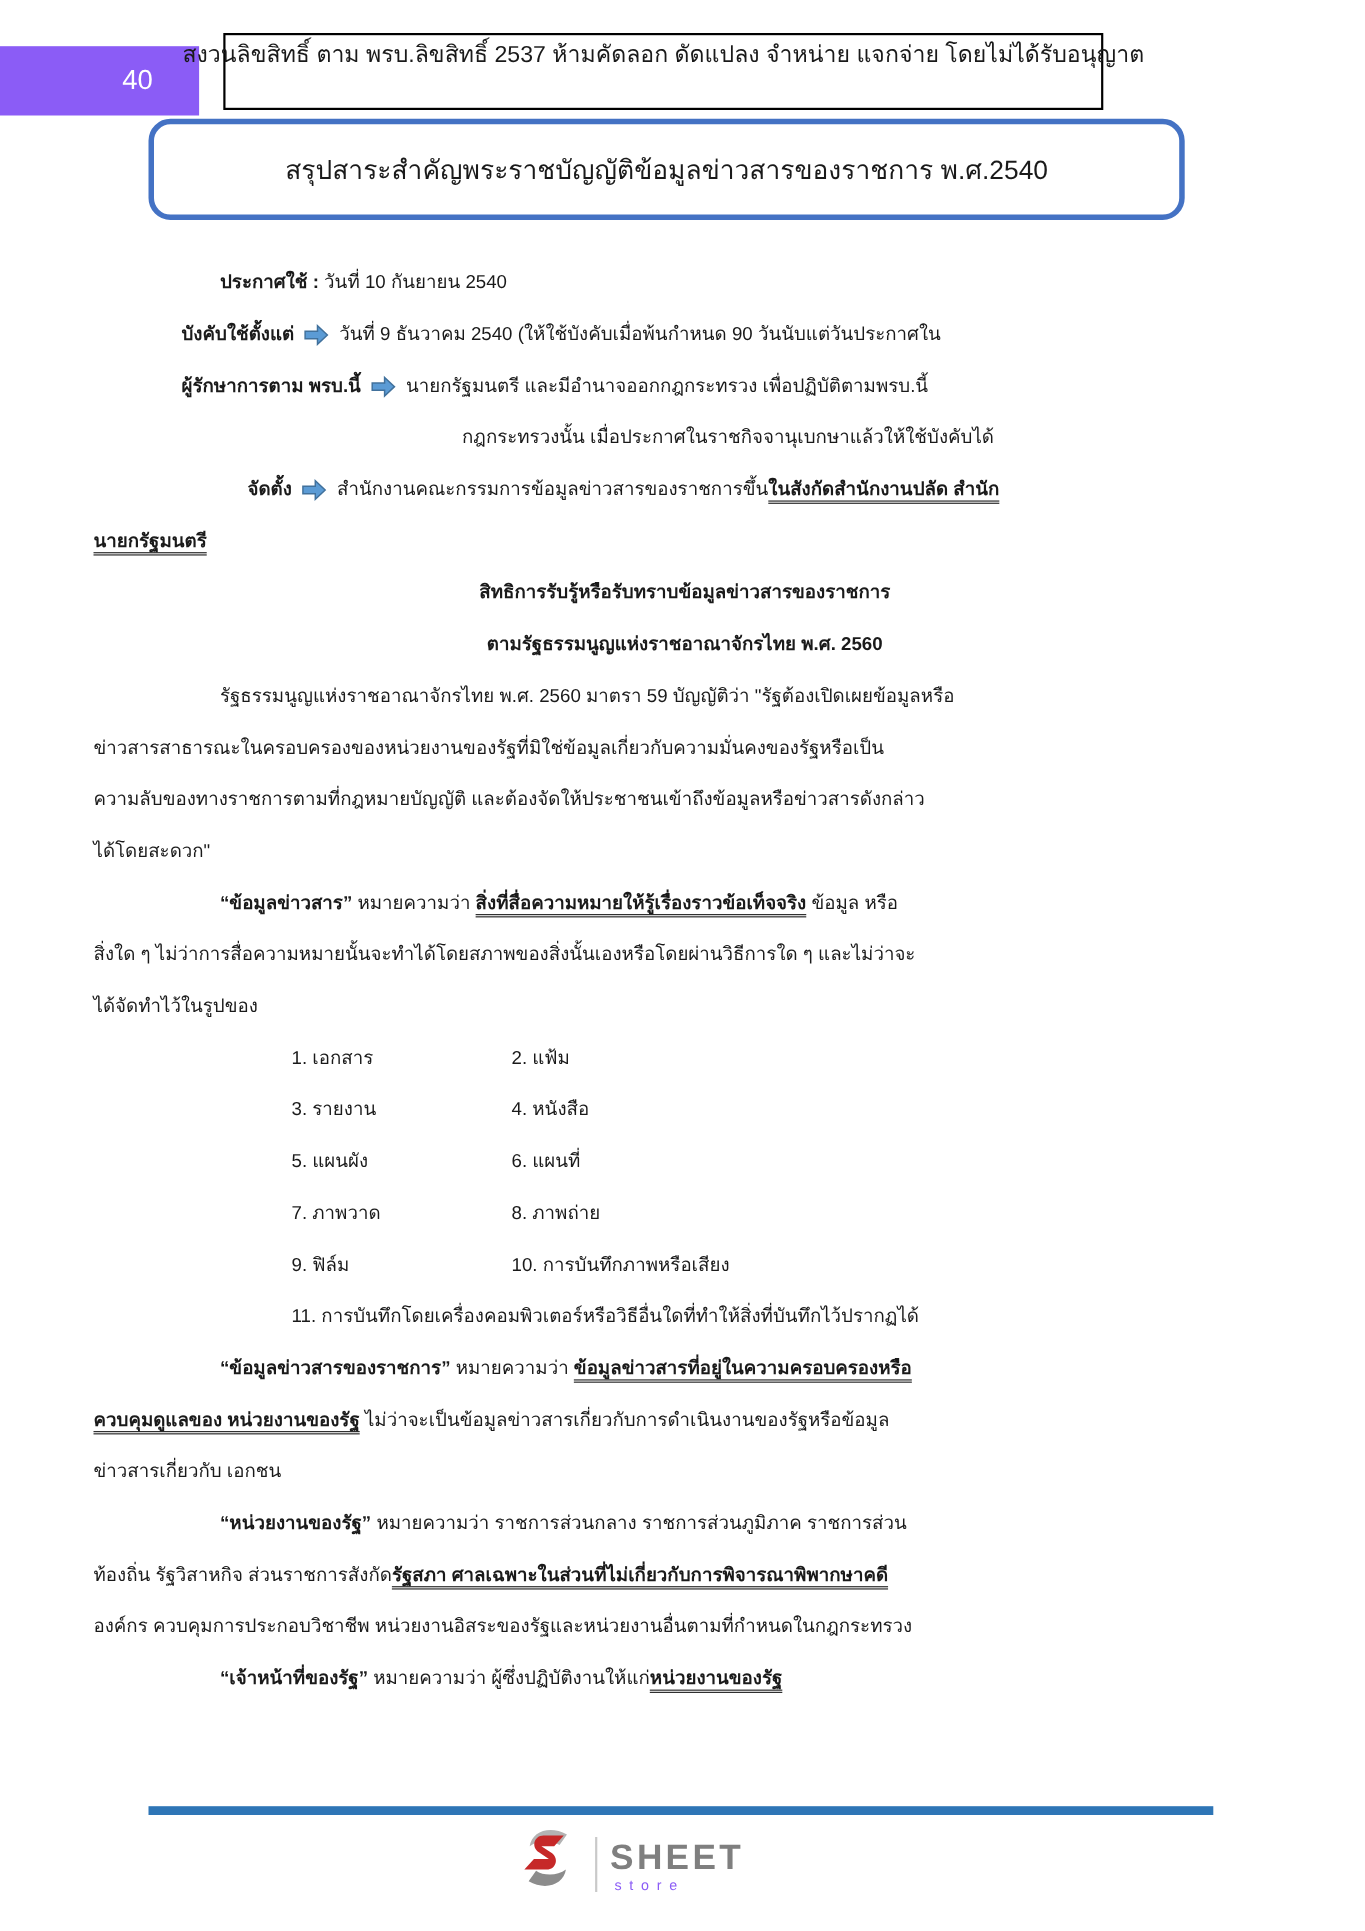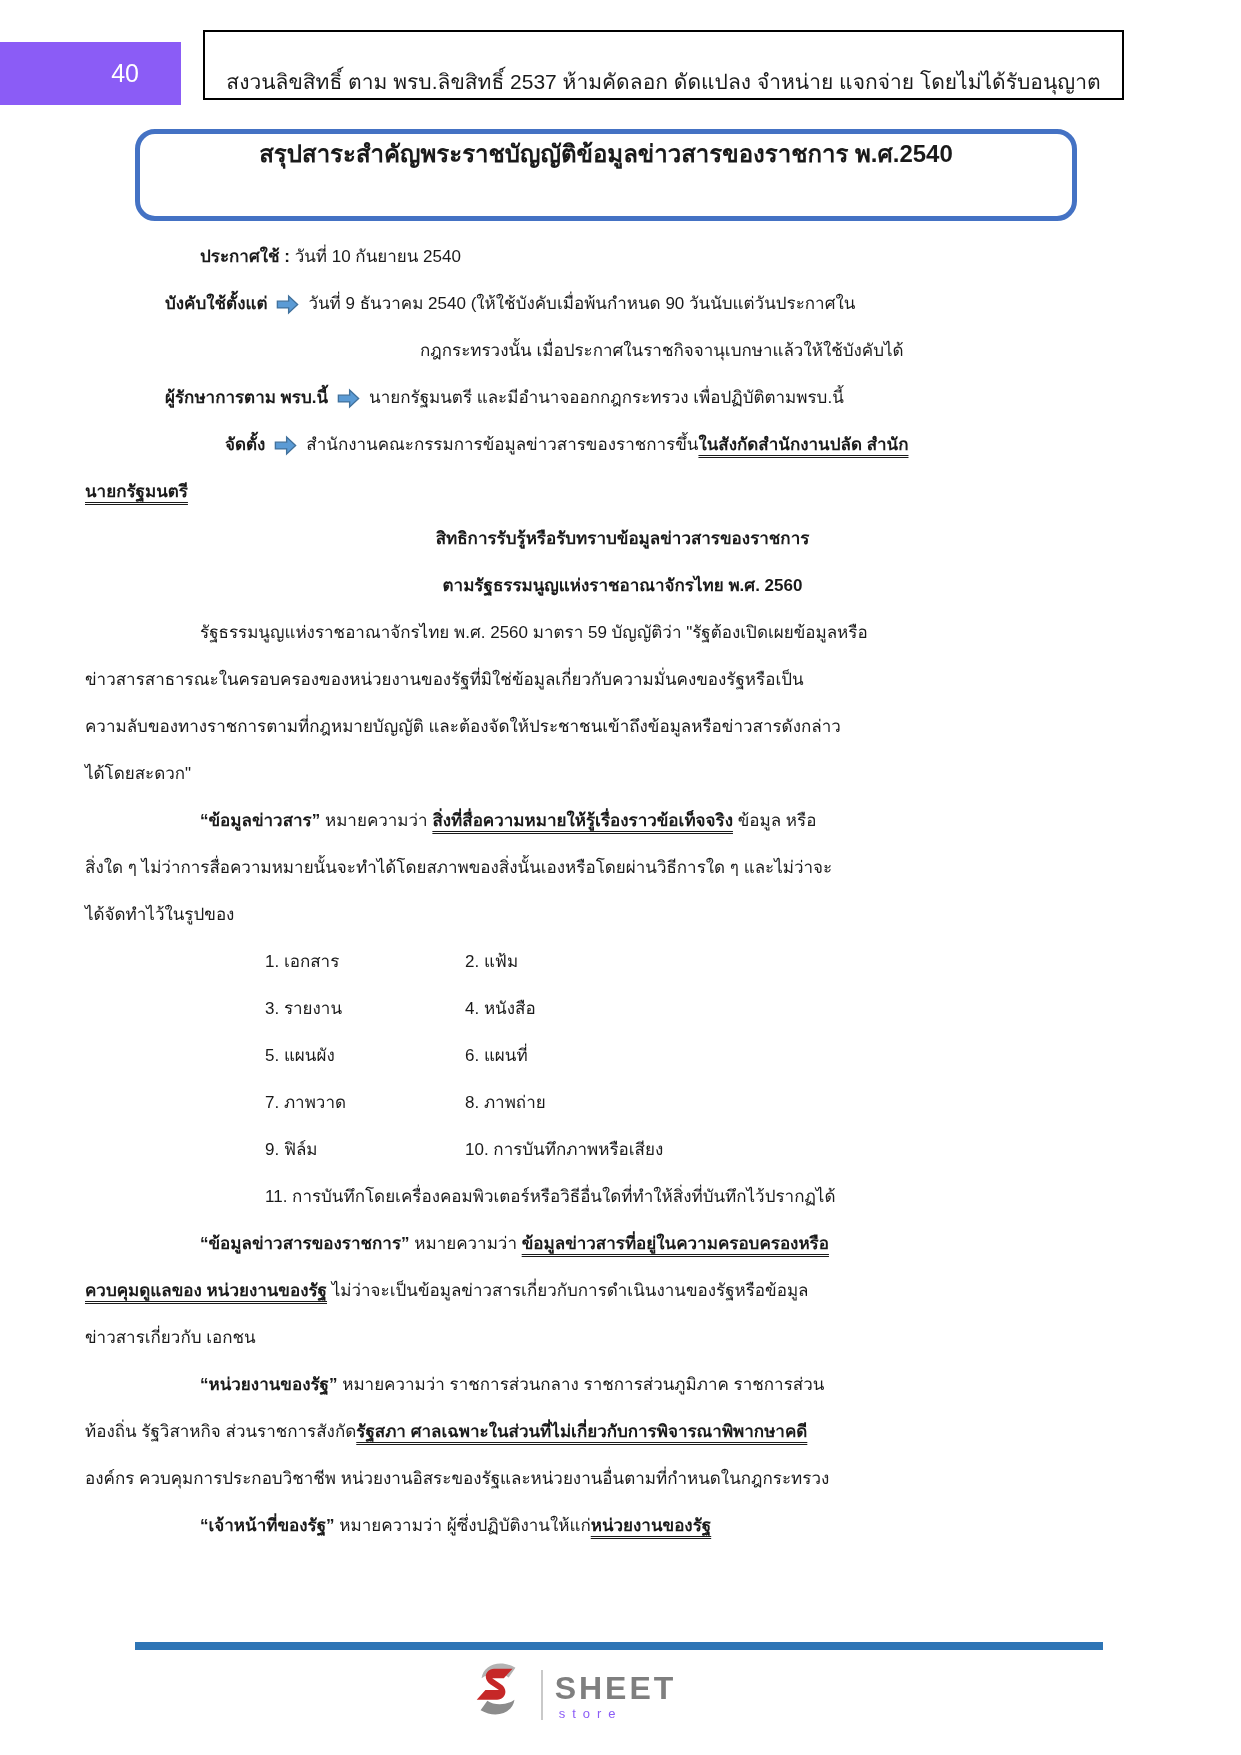--- a/index.html
+++ b/index.html
@@ -7,30 +7,30 @@
     position:relative;width:1241px;height:1755px;background:#ffffff;
     font-family:"Liberation Sans","DejaVu Sans",sans-serif;color:#1a1a1a;overflow:hidden;
   }
   
   .pagenum-box{
     position:absolute;left:0;top:42px;width:181px;height:63px;background:#8b5cf6;
     display:flex;align-items:center;justify-content:flex-end;padding-right:42px;box-sizing:border-box;
     color:#fff;font-size:25px;
   }
   .copyright-box{
-    position:absolute;left:203px;top:30px;width:921px;height:70px;border:2px solid #000;
-    display:flex;align-items:flex-end;justify-content:center;box-sizing:border-box;
+    position:absolute;left:203px;top:30px;width:800px;height:70px;border:2px solid #000;
+    display:flex;align-items:flex-start;justify-content:center;box-sizing:border-box;
     font-size:21px;white-space:nowrap;
   }
   
   .title-box{
-    position:absolute;left:135px;top:129px;width:942px;height:92px;box-sizing:border-box;
+    position:absolute;left:135px;top:108px;width:942px;height:92px;box-sizing:border-box;
     border:5px solid #4472C4;border-radius:20px;
-    display:flex;align-items:flex-start;justify-content:center;
-    font-size:24px;font-weight:bold;
+    display:flex;align-items:center;justify-content:center;
+    font-size:24px;font-weight:normal;
   }
   
   .body{position:absolute;left:85px;top:233px;width:1075px;}
   .line{height:47px;line-height:47px;font-size:17px;white-space:nowrap;}
   .line.center{text-align:center;}
   .b{font-weight:bold;}
   .u{text-decoration:underline double;text-decoration-thickness:1px;text-underline-offset:5px;}
   .arrow{display:inline-block;vertical-align:middle;margin:0 7px;line-height:0;}
   .col1{display:inline-block;width:200px;}
   
@@ -56,24 +56,24 @@
 
   <div class="title-box">
     <span>สรุปสาระสำคัญพระราชบัญญัติข้อมูลข่าวสารของราชการ พ.ศ.2540</span>
   </div>
 
   <div class="body" id="doc-body">
       <div class="line" style="padding-left: 115px;"><span class="b ">ประกาศใช้  :  </span><span class="">วันที่ 10 กันยายน 2540</span></div>
       <div class="line" style="padding-left: 80px;"><span class="b ">บังคับใช้ตั้งแต่</span><span class="arrow"><svg width="27" height="27" viewBox="0 0 24 24">
             <path d="M3 9 h10 V4.5 L21 12 l-8 7.5 V15 H3 z" fill="#5B9BD5" stroke="#41719C" stroke-width="1.2"></path>
           </svg></span><span class="">วันที่ 9 ธันวาคม 2540 (ให้ใช้บังคับเมื่อพ้นกำหนด 90 วันนับแต่วันประกาศใน</span></div>
-      <div class="line" style="padding-left: 335px;"><span class="">กฎกระทรวงนั้น เมื่อประกาศในราชกิจจานุเบกษาแล้วให้ใช้บังคับได้</span></div>
       <div class="line" style="padding-left: 80px;"><span class="b ">ผู้รักษาการตาม พรบ.นี้</span><span class="arrow"><svg width="27" height="27" viewBox="0 0 24 24">
             <path d="M3 9 h10 V4.5 L21 12 l-8 7.5 V15 H3 z" fill="#5B9BD5" stroke="#41719C" stroke-width="1.2"></path>
           </svg></span><span class="">นายกรัฐมนตรี และมีอำนาจออกกฎกระทรวง เพื่อปฏิบัติตามพรบ.นี้</span></div>
+      <div class="line" style="padding-left: 335px;"><span class="">กฎกระทรวงนั้น เมื่อประกาศในราชกิจจานุเบกษาแล้วให้ใช้บังคับได้</span></div>
       <div class="line" style="padding-left: 140px;"><span class="b ">จัดตั้ง</span><span class="arrow"><svg width="27" height="27" viewBox="0 0 24 24">
             <path d="M3 9 h10 V4.5 L21 12 l-8 7.5 V15 H3 z" fill="#5B9BD5" stroke="#41719C" stroke-width="1.2"></path>
           </svg></span><span class="">สำนักงานคณะกรรมการข้อมูลข่าวสารของราชการขึ้น</span><span class="b u">ในสังกัดสำนักงานปลัด สำนัก</span></div>
       <div class="line"><span class="b u">นายกรัฐมนตรี</span></div>
       <div class="line center"><span class="b ">สิทธิการรับรู้หรือรับทราบข้อมูลข่าวสารของราชการ</span></div>
       <div class="line center"><span class="b ">ตามรัฐธรรมนูญแห่งราชอาณาจักรไทย พ.ศ. 2560</span></div>
       <div class="line" style="padding-left: 115px;"><span class="">รัฐธรรมนูญแห่งราชอาณาจักรไทย พ.ศ. 2560 มาตรา 59 บัญญัติว่า "รัฐต้องเปิดเผยข้อมูลหรือ</span></div>
       <div class="line"><span class="">ข่าวสารสาธารณะในครอบครองของหน่วยงานของรัฐที่มิใช่ข้อมูลเกี่ยวกับความมั่นคงของรัฐหรือเป็น</span></div>
       <div class="line"><span class="">ความลับของทางราชการตามที่กฎหมายบัญญัติ และต้องจัดให้ประชาชนเข้าถึงข้อมูลหรือข่าวสารดังกล่าว</span></div>
       <div class="line"><span class="">ได้โดยสะดวก"</span></div>

